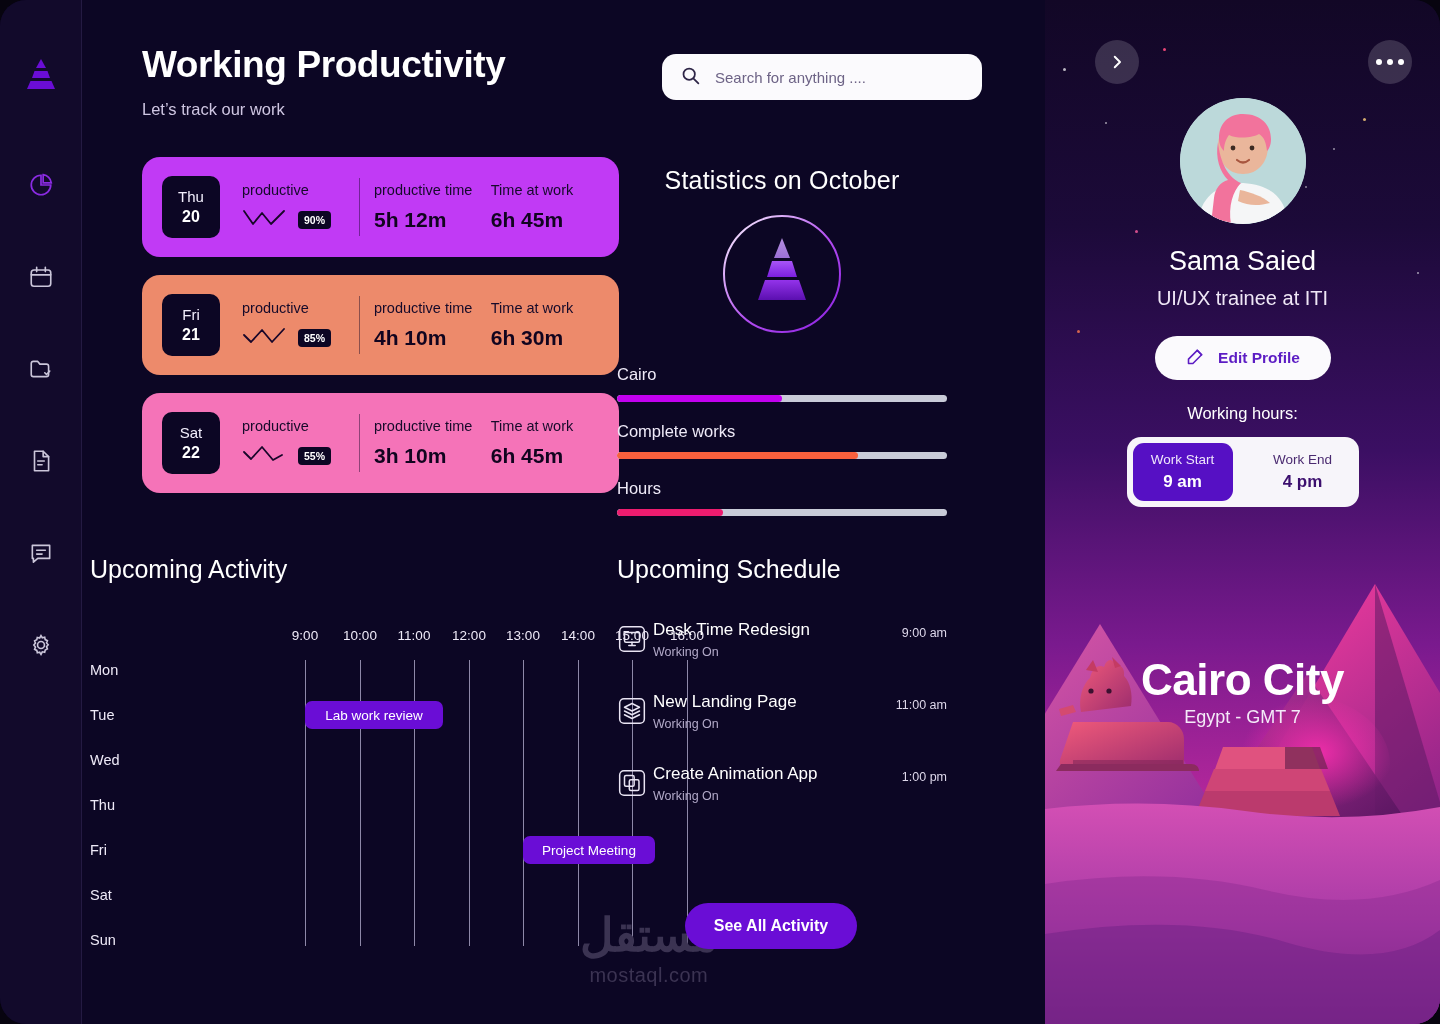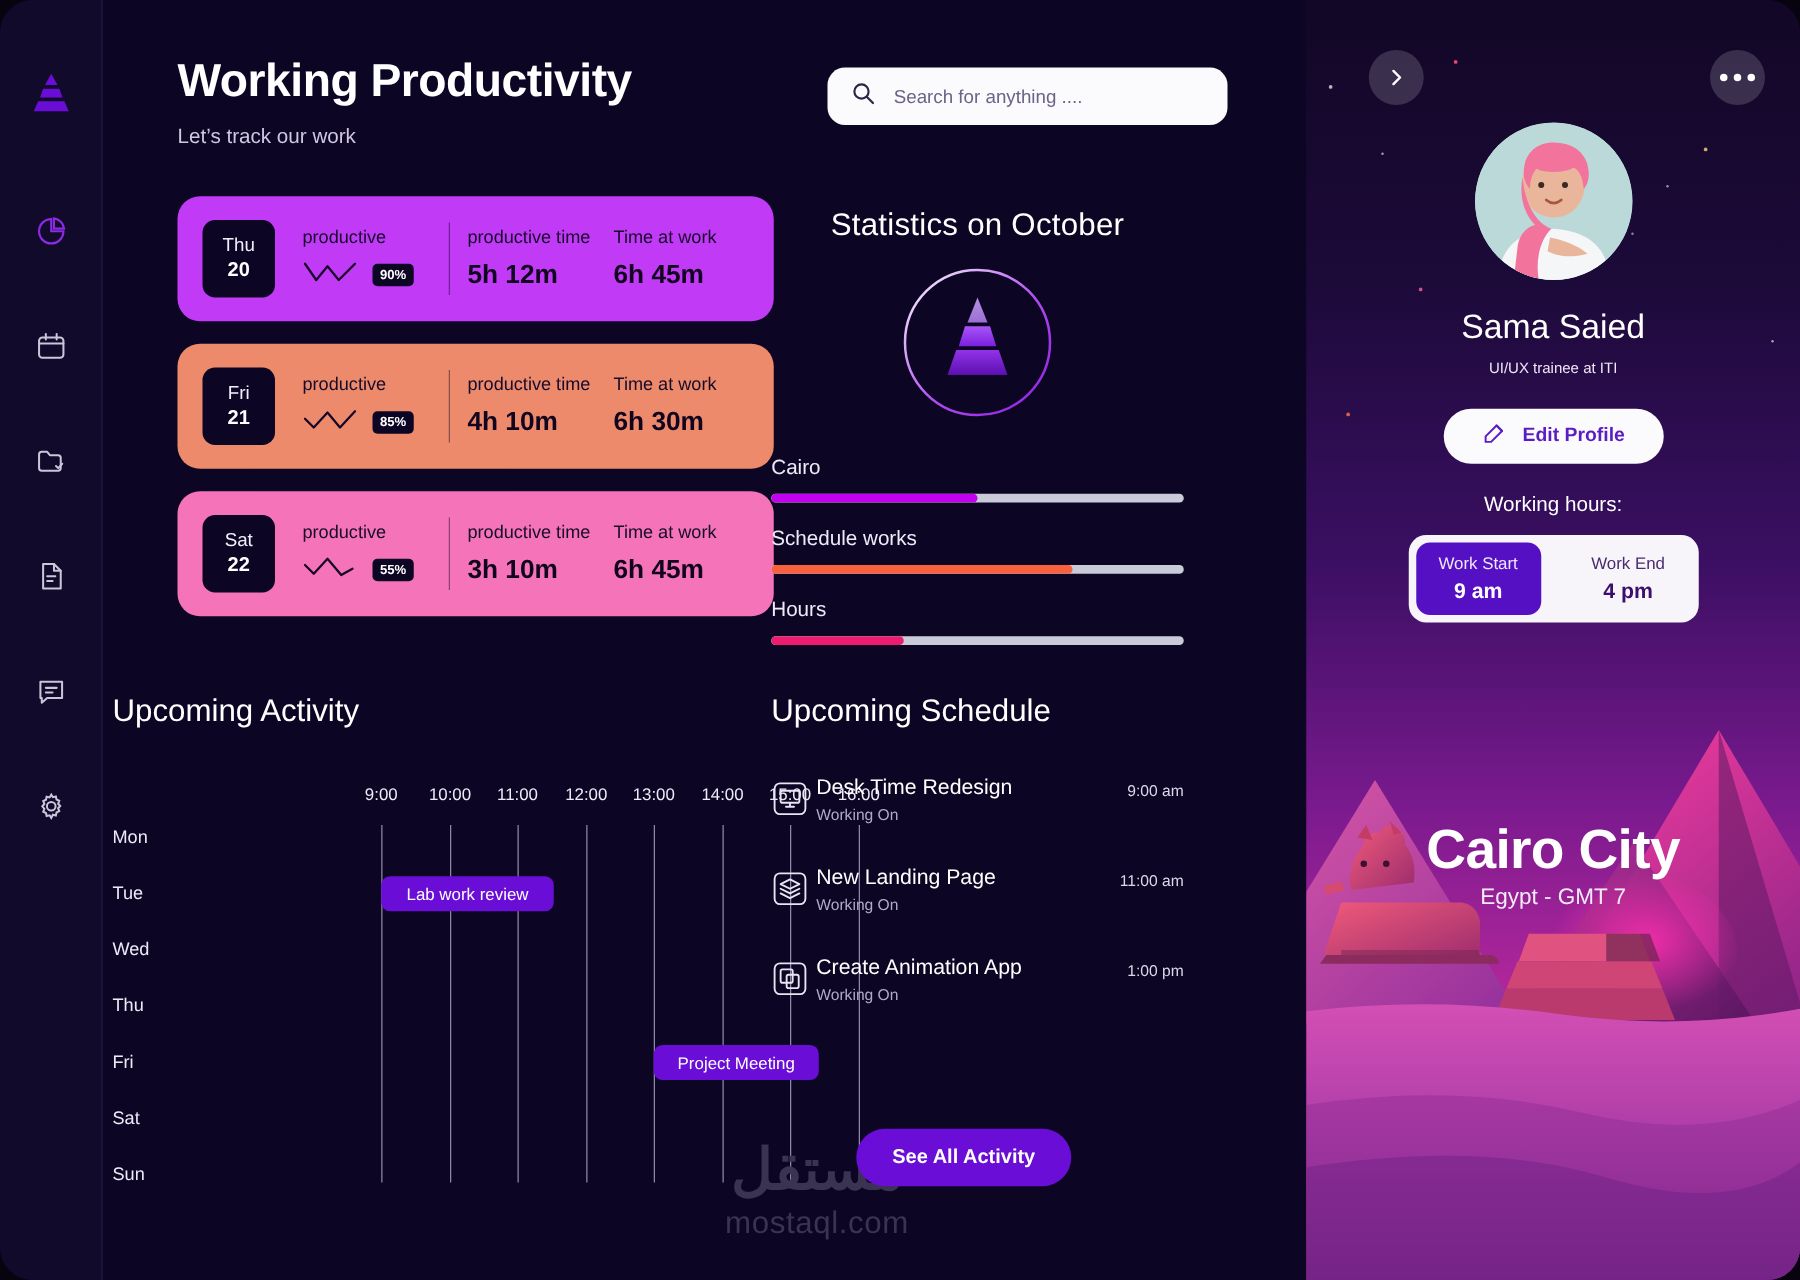--- a/index.html
+++ b/index.html
@@ -133,21 +133,21 @@
     background: #6A0DD6; color: #fff; font-size: 16px; font-weight: bold;
     border: none; cursor: pointer; font-family: "Liberation Sans", sans-serif;
   }
 
   
   .watermark {
     position: absolute; left: 498px; top: 912px;
     color: #3b3352; pointer-events: none; text-align: center;
   }
   .wm-ar { font-size: 46px; font-weight: bold; letter-spacing: 1px; line-height: 1; }
-  .wm-en { font-size: 25px; margin-top: 6px; letter-spacing: .5px; }
+  .wm-en { font-size: 20px; margin-top: 6px; letter-spacing: .5px; }
 
   
   .right {
     width: 395px; flex: 0 0 395px; position: relative; overflow: hidden;
     background:
       radial-gradient(120% 55% at 50% 115%, #c72bb0 0%, rgba(199,43,176,0) 58%),
       linear-gradient(180deg, #120726 0%, #1c0a39 22%, #3b0f63 44%, #7a1a8e 63%, #b3279b 78%, #a02a9c 92%, #6d1f7d 100%);
   }
   .stars { position: absolute; inset: 0; pointer-events: none; }
   .star { position: absolute; border-radius: 50%; }
@@ -158,21 +158,21 @@
     display: flex; align-items: center; justify-content: center;
     cursor: pointer; border: none;
   }
   .dots { display: flex; gap: 5px; }
   .dots i { width: 6px; height: 6px; border-radius: 50%; background: #fff; display:block; }
   .avatar-wrap {
     position: relative; margin: 14px auto 0; width: 126px; height: 126px;
     border-radius: 50%; overflow: hidden; background: #bcd9da;
   }
   .profile-name { margin-top: 22px; text-align: center; font-size: 27px; color: #fff; }
-  .profile-role { margin-top: 10px; text-align: center; font-size: 12px; color: #efe7f6; }
+  .profile-role { margin-top: 10px; text-align: center; font-size: 20px; color: #efe7f6; }
   .edit-btn {
     margin: 26px auto 0; width: 176px; height: 44px; border-radius: 22px;
     background: #fbfafd; border: none; cursor: pointer;
     display: flex; align-items: center; justify-content: center; gap: 12px;
     font-family: "Liberation Sans", sans-serif;
     font-size: 15.5px; font-weight: bold; color: #5c1cc4;
   }
   .wh-label { margin-top: 24px; text-align: center; font-size: 16.5px; color: #fff; }
   .wh-card {
     position: relative; margin: 14px auto 0; width: 232px; height: 70px;
@@ -383,21 +383,21 @@
         </svg>
       </div>
       <div class="bars">
         <div class="bar-group">
           <div class="blabel">Cairo</div>
           <div class="track">
             <div class="fill" style="width:50%;background:#C300F0"></div>
           </div>
         </div>
         <div class="bar-group">
-          <div class="blabel">Schedule works</div>
+          <div class="blabel">Complete works</div>
           <div class="track">
             <div class="fill" style="width:73%;background:#F9603D"></div>
           </div>
         </div>
         <div class="bar-group">
           <div class="blabel">Hours</div>
           <div class="track">
             <div class="fill" style="width:32%;background:#ED1C6F"></div>
           </div>
         </div>

